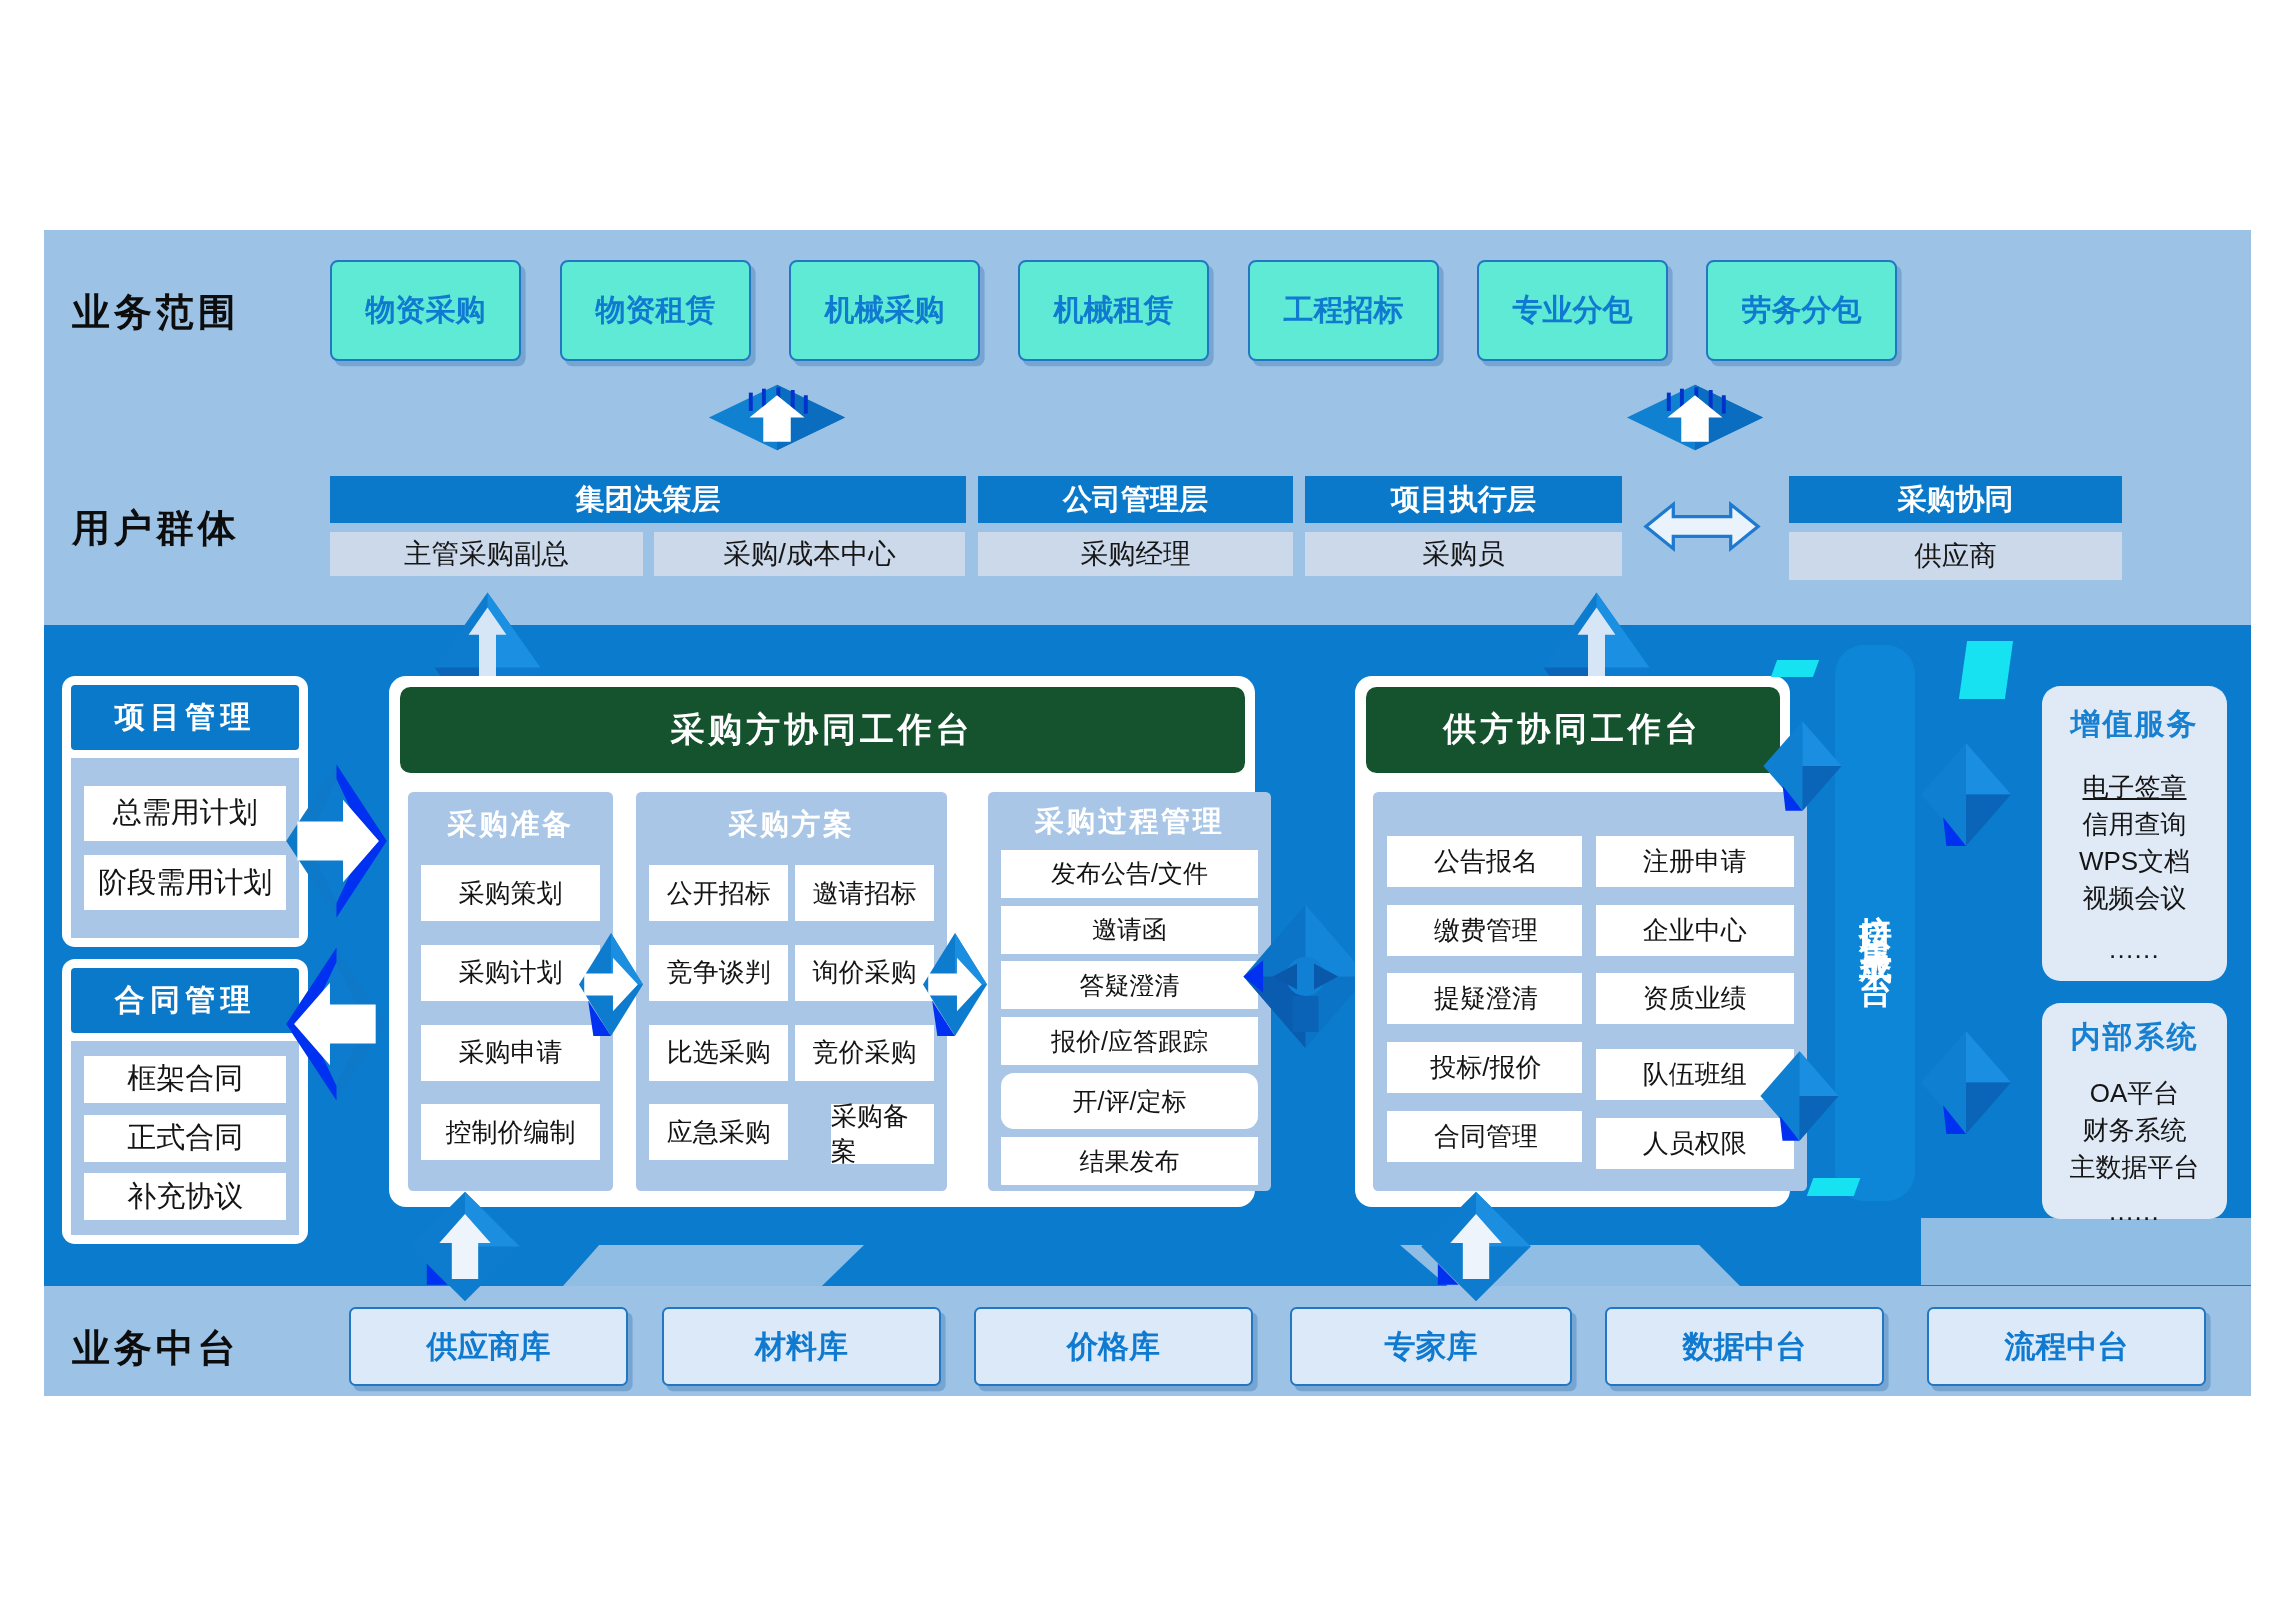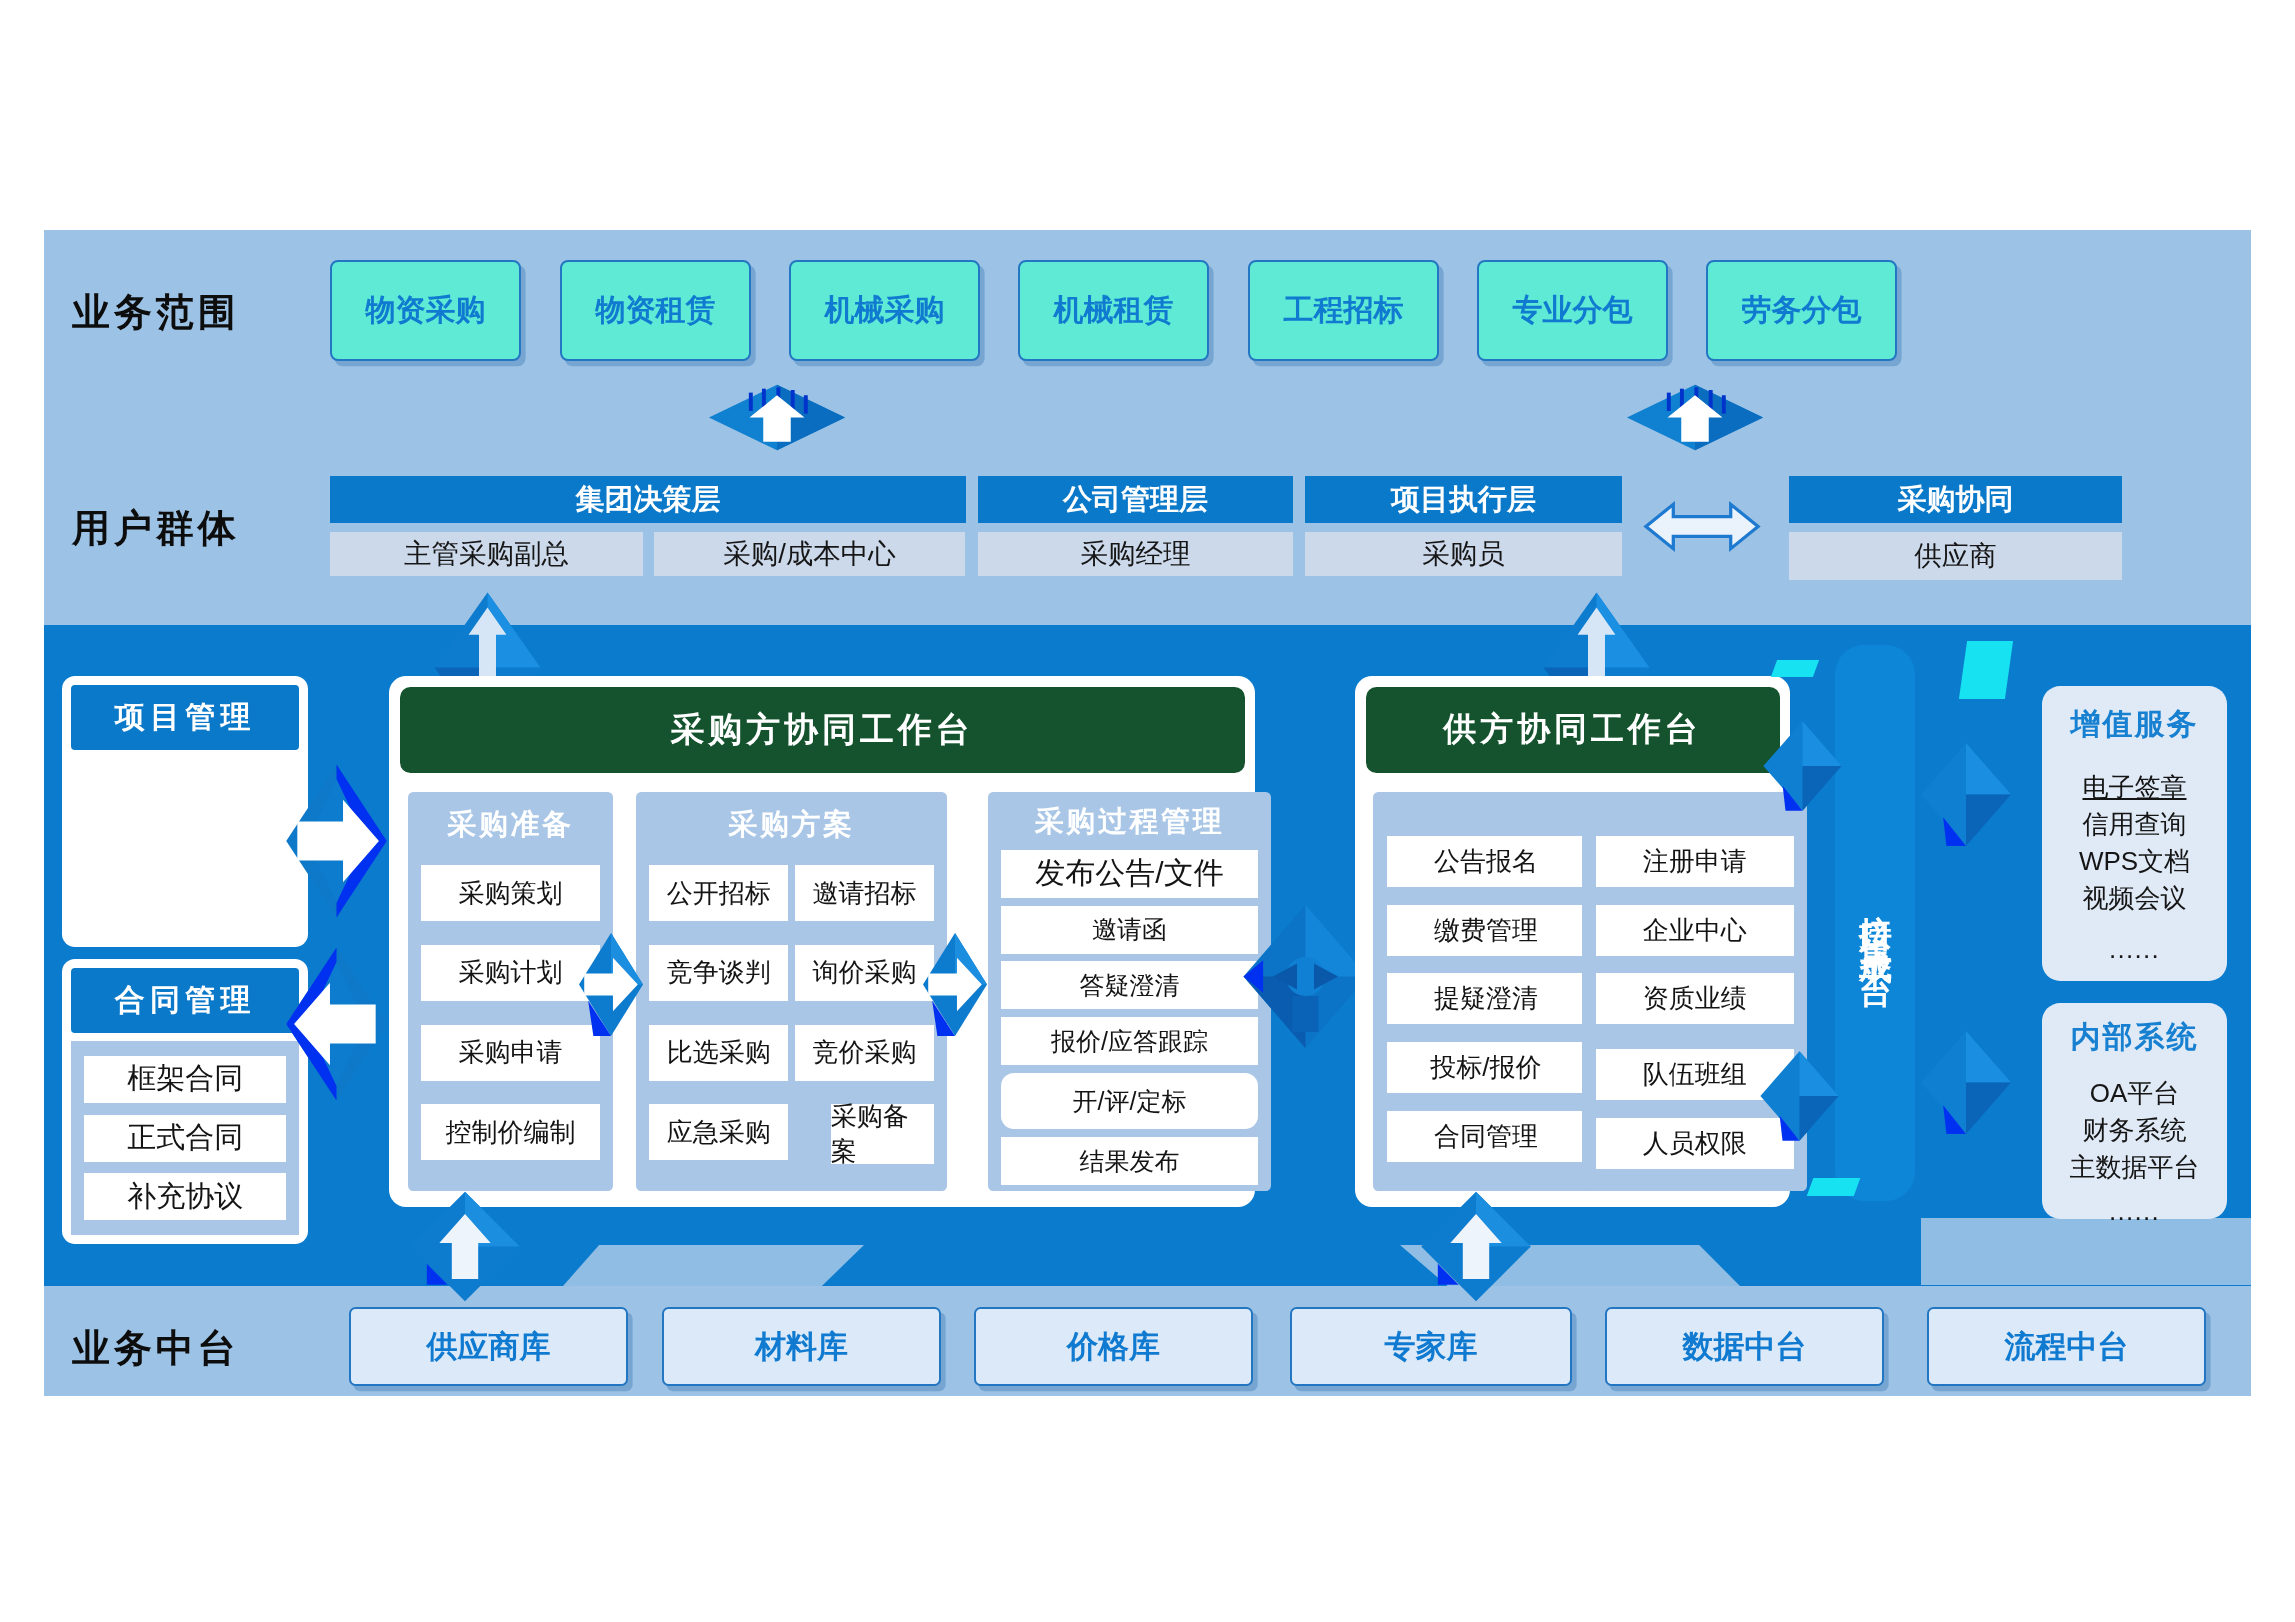--- a/index.html
+++ b/index.html
@@ -116,20 +116,24 @@
   <svg class="abs" style="left:1541px;top:589px;" width="111" height="157" viewBox="0 0 170 240">
     <polygon points="85,5 166,120 85,235 4,120" fill="#0d7bce"></polygon>
     <polygon points="85,5 166,120 85,120" fill="#1b90e2"></polygon>
     <polygon points="4,120 85,120 85,235" fill="#0a64b8"></polygon>
     <polygon points="110,150 145,150 110,200" fill="#0030f0"></polygon>
     <polygon points="85,28 114,70 98,70 98,170 114,170 85,212 56,170 72,170 72,70 56,70" fill="#d6e6f6"></polygon>
   </svg>
 
   <div class="abs stack" style="left:62px;top:676px;width:228px;height:253px;">
     <div class="stack-hdr">项目管理</div>
+    <div class="stack-panel">
+      <div class="wbox" style="height:55px;">总需用计划</div>
+      <div class="wbox" style="height:55px;">阶段需用计划</div>
+    </div>
   </div>
 
   <div class="abs stack" style="left:62px;top:959px;width:228px;height:267px;">
     <div class="stack-hdr">合同管理</div>
     <div class="stack-panel" style="gap:11.8px;">
       <div class="wbox" style="height:47px;">框架合同</div>
       <div class="wbox" style="height:47px;">正式合同</div>
       <div class="wbox" style="height:47px;">补充协议</div>
     </div>
   </div>
@@ -173,21 +177,21 @@
           <div class="pbox" style="height:56px;margin-top:19.6px;">邀请招标</div>
           <div class="pbox" style="height:56px;margin-top:23.6px;">询价采购</div>
           <div class="pbox" style="height:56px;margin-top:23.6px;">竞价采购</div>
           <div class="pbox" style="height:60px;margin-top:23.6px;margin-left:36px;">采购备案</div>
         </div>
       </div>
     </div>
 
     <div class="abs panel" style="left:599px;top:116px;width:257px;height:399px;">
       <div class="panel-title" style="margin-top:9.2px;">采购过程管理</div>
-      <div class="pbox" style="height:48px;margin-top:6.5px;font-size:30px;">发布公告/文件</div>
+      <div class="pbox" style="height:48px;margin-top:6.5px;font-size:25px;">发布公告/文件</div>
       <div class="pbox" style="height:48px;margin-top:7.9px;font-size:25px;">邀请函</div>
       <div class="pbox" style="height:48px;margin-top:7.9px;font-size:25px;">答疑澄清</div>
       <div class="pbox" style="height:48px;margin-top:7.9px;font-size:25px;">报价/应答跟踪</div>
       <div class="pbox" style="height:56px;margin-top:7.9px;font-size:25px;border-radius:13px;">开/评/定标</div>
       <div class="pbox" style="height:48px;margin-top:7.9px;font-size:25px;">结果发布</div>
     </div>
   </div>
 
   <svg class="abs" style="left:575px;top:929px;" width="72" height="111" viewBox="0 0 110 170">
     <polygon points="55,6 104,85 55,164 6,85" fill="#0d7bce"></polygon>

